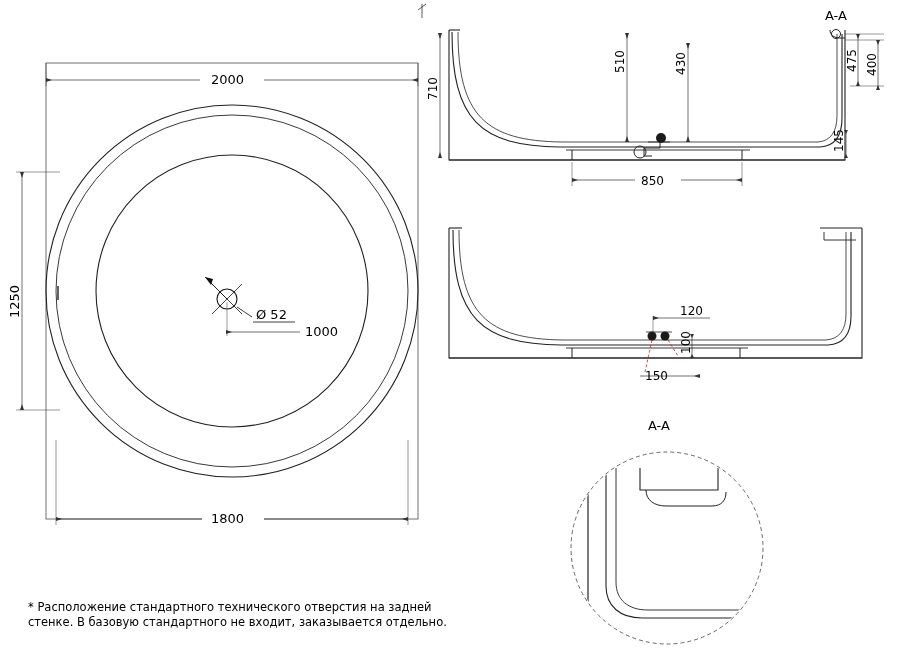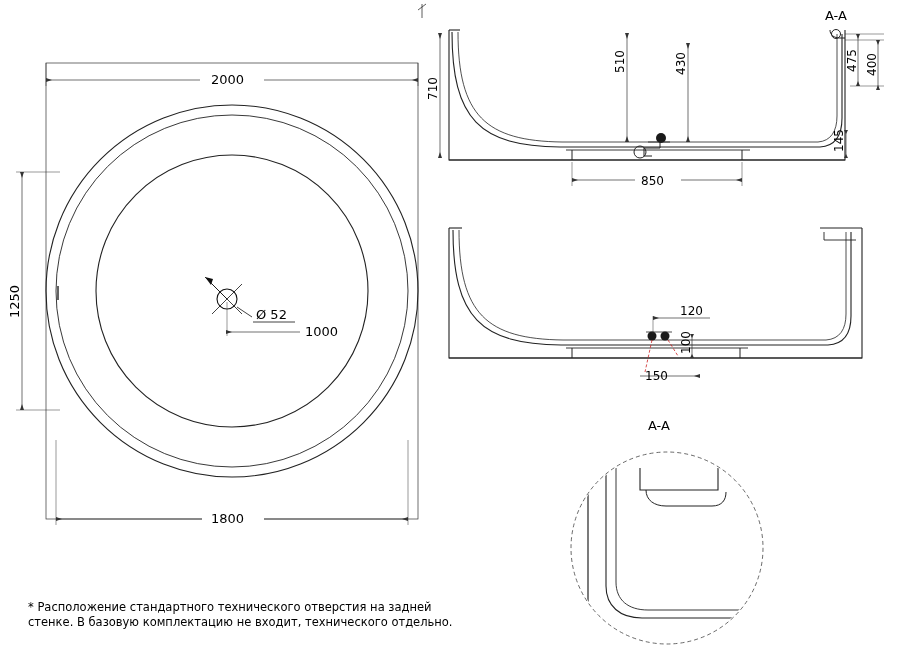--- a/index.html
+++ b/index.html
@@ -223,15 +223,15 @@
         <path d="M 588 470 L 588 600 C 588 630, 606 646, 636 646 L 740 646" fill="none" stroke="#222" stroke-width="1.2"></path>
         <path d="M 606 468 L 606 586 C 606 606, 620 618, 642 618 L 742 618" fill="none" stroke="#222" stroke-width="1.1"></path>
         <path d="M 616 468 L 616 582 C 616 600, 628 610, 648 610 L 742 610" fill="none" stroke="#222" stroke-width="0.9"></path>
         <path d="M 640 468 L 640 490 L 718 490 L 718 468" fill="none" stroke="#222" stroke-width="1.1"></path>
         <path d="M 646 490 C 646 500, 654 506, 666 506 L 712 506 C 722 506, 726 500, 726 492" fill="none" stroke="#222" stroke-width="1"></path>
       </g>
     </g>
 
   </svg>
 
-  <div class="note">* Расположение стандартного технического отверстия на задней стенке. В базовую комплектацию не входит, технического отдельно.</div>
+  <div class="note">* Расположение стандартного технического отверстия на задней стенке. В базовую стандартного не входит, заказывается отдельно.</div>
 
 </div>
 
 </body></html>

